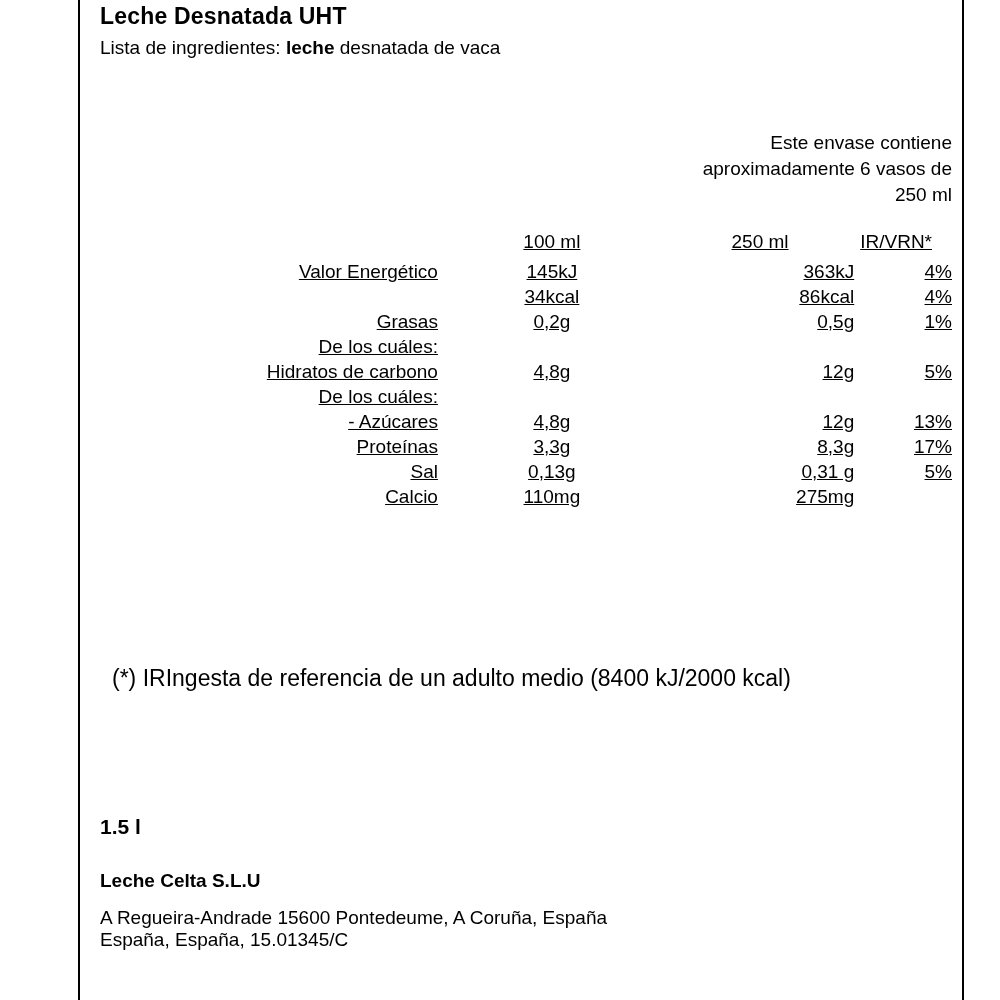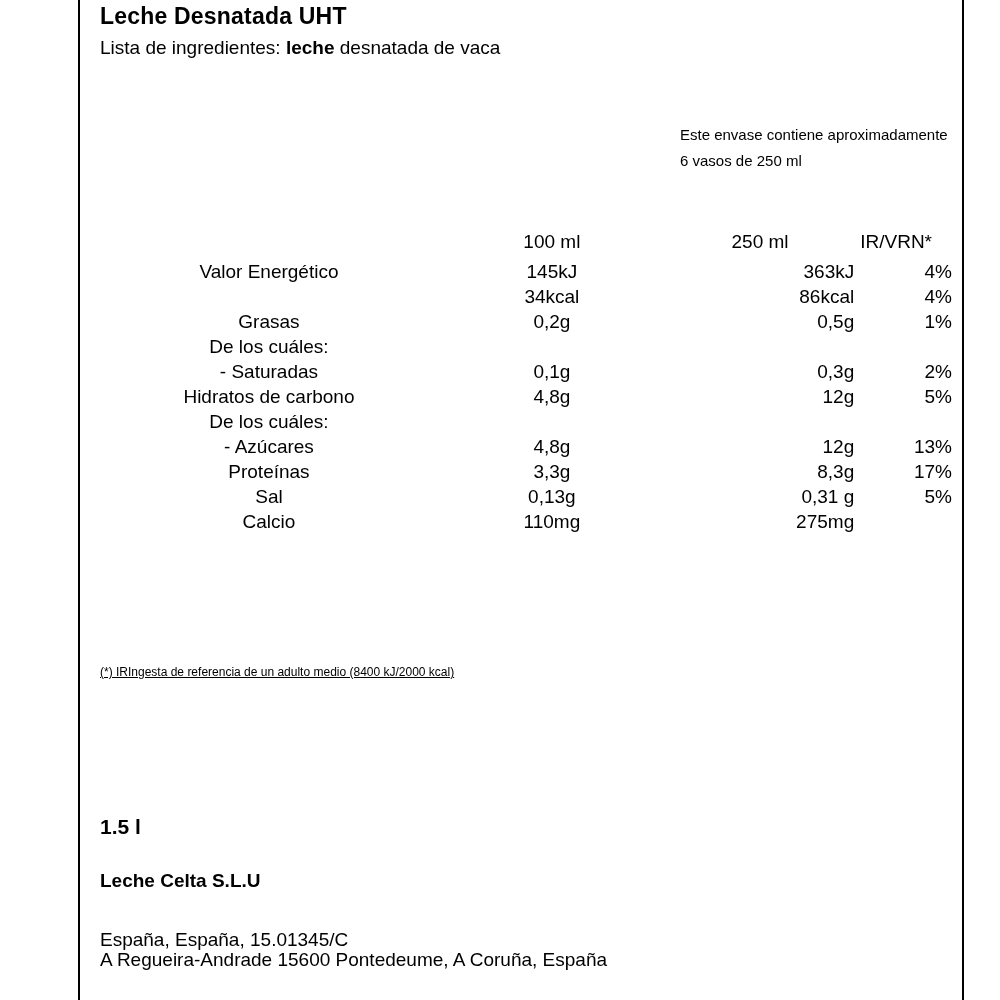--- a/index.html
+++ b/index.html
@@ -57,60 +57,60 @@
     position: absolute;
     left: 0;
     top: 37px;
     font-size: 19px;
   }
   .ingredients b { font-weight: bold; }
 
   .pack-note {
     position: absolute;
     left: 580px;
-    top: 122px;
+    top: 130px;
     width: 272px;
-    font-size: 15px;
+    font-size: 19px;
     line-height: 26px;
-    text-align: left;
+    text-align: right;
   }
 
   
   .nutri {
     position: absolute;
     left: 0;
     top: 229px;
     width: 852px;
     border-collapse: collapse;
     font-size: 19px;
   }
   .nutri td {
     padding: 0;
     vertical-align: top;
     white-space: nowrap;
     line-height: 25px;
-  }
-  .c-name  { width: 340px; text-align: center; }
+    text-decoration: underline;
+  }
+  .c-name  { width: 340px; text-align: right; }
   .c-100   { width: 230px; text-align: center; }
   .c-250   { width: 190px; text-align: right; }
   .c-ir    { width: 92px;  text-align: right; padding-right: 4px; }
 
   .hdr td { line-height: 26px; padding-bottom: 4px; }
   .hdr .c-ir { text-align: left; padding-left: 6px; margin-left: 28px; }
   .hdr .c-250 { text-align: center; }
 
   .indent1 { padding-left: 12px; }
   .indent2 { padding-left: 18px; }
 
   .footnote {
     position: absolute;
-    left: 0;
+    left: 12px;
     top: 665px;
-    font-size: 12px;
-    text-decoration: underline;
+    font-size: 23px;
   }
   .advice {
     position: absolute;
     left: 0;
     top: 733px;
     width: 800px;
     font-size: 19px;
     line-height: 29px;
   }
   .volume {
@@ -123,21 +123,21 @@
   .company {
     position: absolute;
     left: 0;
     top: 870px;
     font-size: 19px;
     font-weight: bold;
   }
   .addr1 {
     position: absolute;
     left: 0;
-    top: 949px;
+    top: 907px;
     font-size: 19px;
   }
   .addr2 {
     position: absolute;
     left: 0;
     top: 929px;
     font-size: 19px;
   }
 </style>
 </head>
@@ -185,26 +185,20 @@
           <td class="c-250">0,5g</td>
           <td class="c-ir">1%</td>
         </tr>
         <tr>
           <td class="c-name indent1">De los cuáles:</td>
           <td class="c-100"></td>
           <td class="c-250"></td>
           <td class="c-ir"></td>
         </tr>
         <tr>
-          <td class="c-name indent2">-  Saturadas</td>
-          <td class="c-100">0,1g</td>
-          <td class="c-250">0,3g</td>
-          <td class="c-ir">2%</td>
-        </tr>
-        <tr>
           <td class="c-name">Hidratos de carbono</td>
           <td class="c-100">4,8g</td>
           <td class="c-250">12g</td>
           <td class="c-ir">5%</td>
         </tr>
         <tr>
           <td class="c-name indent1">De los cuáles:</td>
           <td class="c-100"></td>
           <td class="c-250"></td>
           <td class="c-ir"></td>

